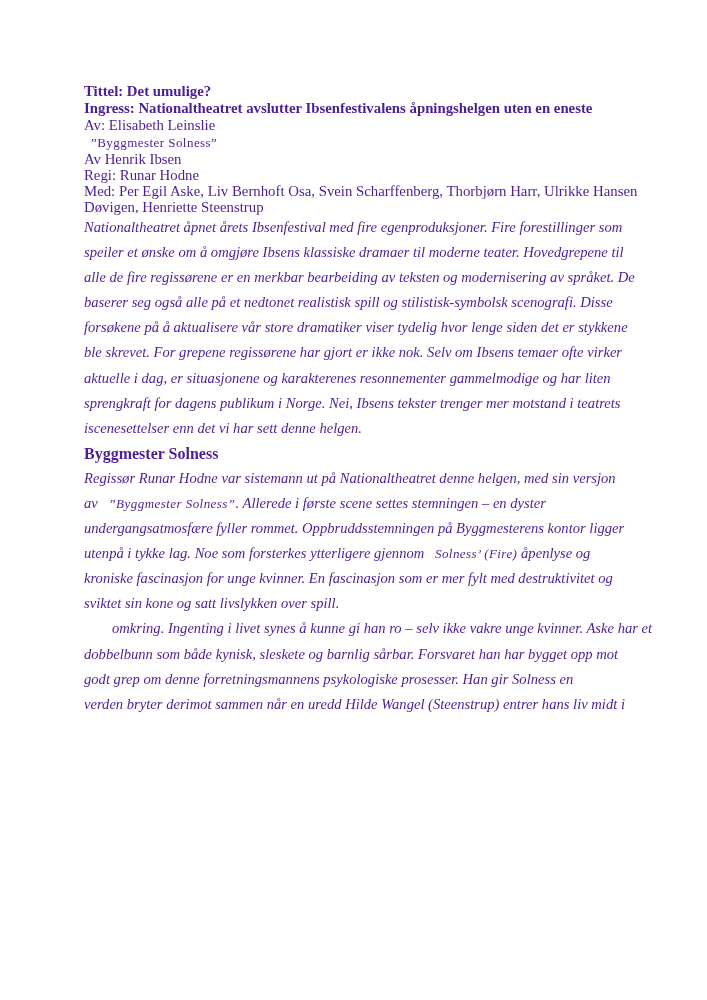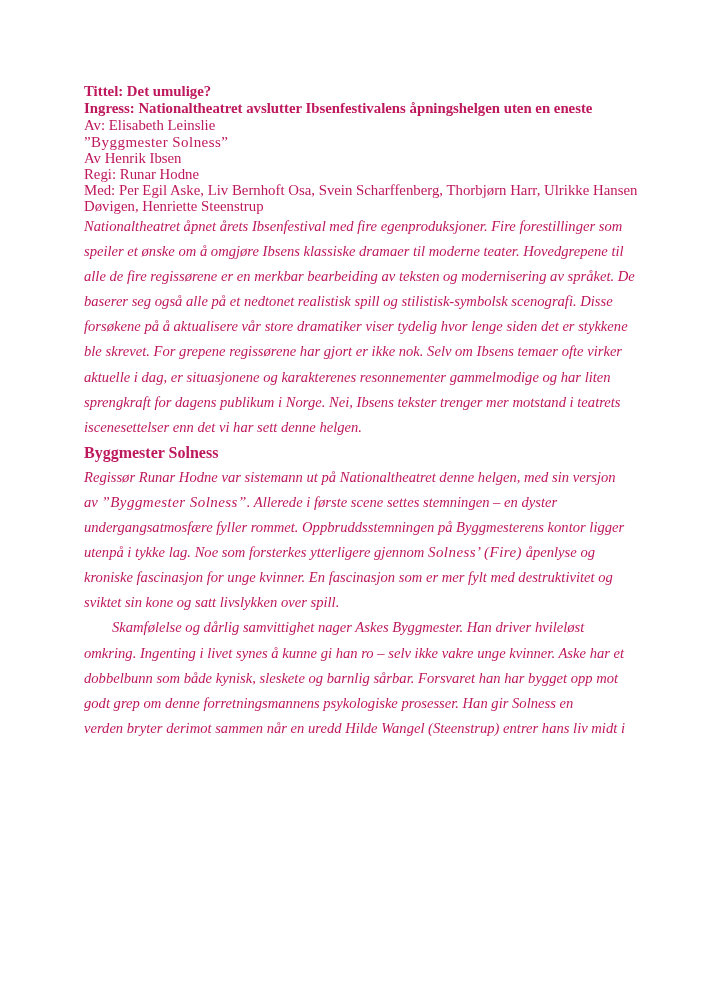--- a/index.html
+++ b/index.html
@@ -1,21 +1,21 @@
 <!DOCTYPE html>
 <html><head>
 <meta charset="utf-8">
 <style>
   html, body { margin: 0; padding: 0; background: #ffffff; }
   .page {
     position: relative;
     width: 707px;
     height: 1000px;
     background: #ffffff;
-    color: #be185d;
+    color: #4c1d95;
     font-family: "Liberation Serif", "DejaVu Serif", serif;
     overflow: hidden;
   }
   .content { padding: 83px 58px 0 84px; }
   .content p, .content div.block { margin: 0; padding: 0; }
 
   .hline { font-size: 14.8px; line-height: 17px; }
   .bold  { font-weight: bold; }
 
   .ingress   { margin-top: 17px; }
@@ -23,21 +23,21 @@
   .credits   { margin-top: 38px; font-size: 14.8px; line-height: 16px; }
 
   .body-para { font-size: 14.6px; line-height: 25.1px; font-style: italic; }
   .para1     { margin-top: 50px; }
   .section-heading { margin-top: 18px; font-size: 16px; line-height: 25px; font-weight: bold; }
 
   .line { white-space: nowrap; }
   .indent-first .line:first-child { text-indent: 28px; }
 
   
-  .altfont { font-size: 15px; letter-spacing: 0.45px; }
+  .altfont { font-size: 13px; letter-spacing: 0.45px; margin-left: 7px; }
 </style>
 </head>
 <body>
 
 <div class="page">
   <div class="content">
 
     <p class="hline bold">Tittel: Det umulige?</p>
 
     <div class="block hline bold ingress">
@@ -71,21 +71,20 @@
     <div class="block body-para">
         <div class="line">Regissør Runar Hodne var sistemann ut på Nationaltheatret denne helgen, med sin versjon</div>
         <div class="line">av <span class="altfont">”Byggmester Solness”</span>. Allerede i første scene settes stemningen – en dyster</div>
         <div class="line">undergangsatmosfære fyller rommet. Oppbruddsstemningen på Byggmesterens kontor ligger</div>
         <div class="line">utenpå i tykke lag. Noe som forsterkes ytterligere gjennom <span class="altfont">Solness’ (Fire)</span> åpenlyse og</div>
         <div class="line">kroniske fascinasjon for unge kvinner. En fascinasjon som er mer fylt med destruktivitet og</div>
         <div class="line">sviktet sin kone og satt livslykken over spill.</div>
       </div>
 
     <div class="block body-para indent-first">
-        <div class="line">Skamfølelse og dårlig samvittighet nager Askes Byggmester. Han driver hvileløst</div>
         <div class="line">omkring. Ingenting i livet synes å kunne gi han ro – selv ikke vakre unge kvinner. Aske har et</div>
         <div class="line">dobbelbunn som både kynisk, sleskete og barnlig sårbar. Forsvaret han har bygget opp mot</div>
         <div class="line">godt grep om denne forretningsmannens psykologiske prosesser. Han gir Solness en</div>
         <div class="line">verden bryter derimot sammen når en uredd Hilde Wangel (Steenstrup) entrer hans liv midt i</div>
       </div>
 
   </div>
 </div>
 
 </body></html>

